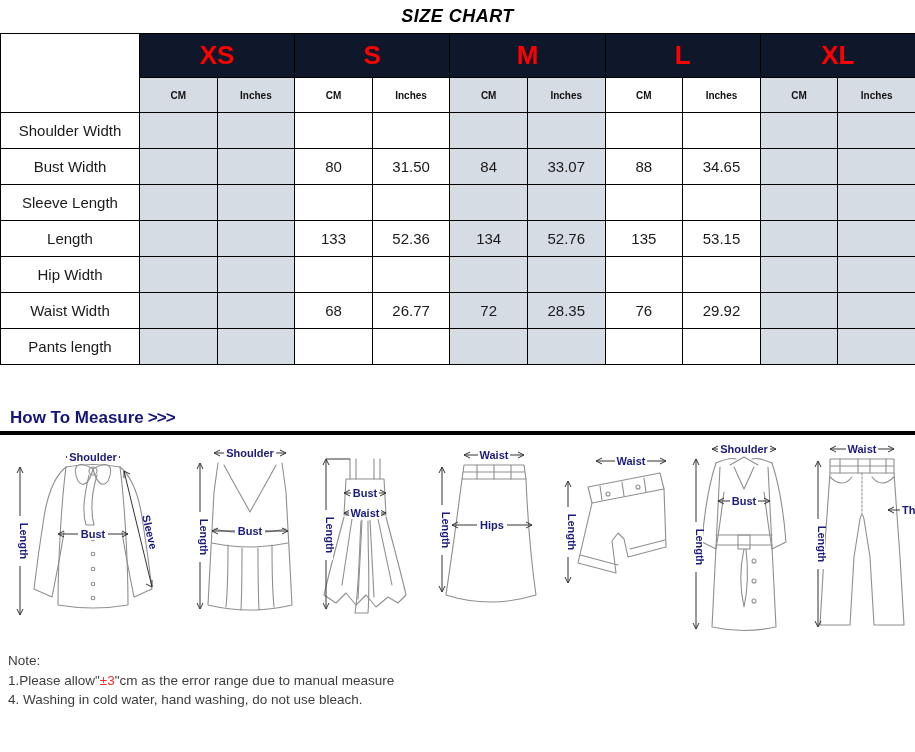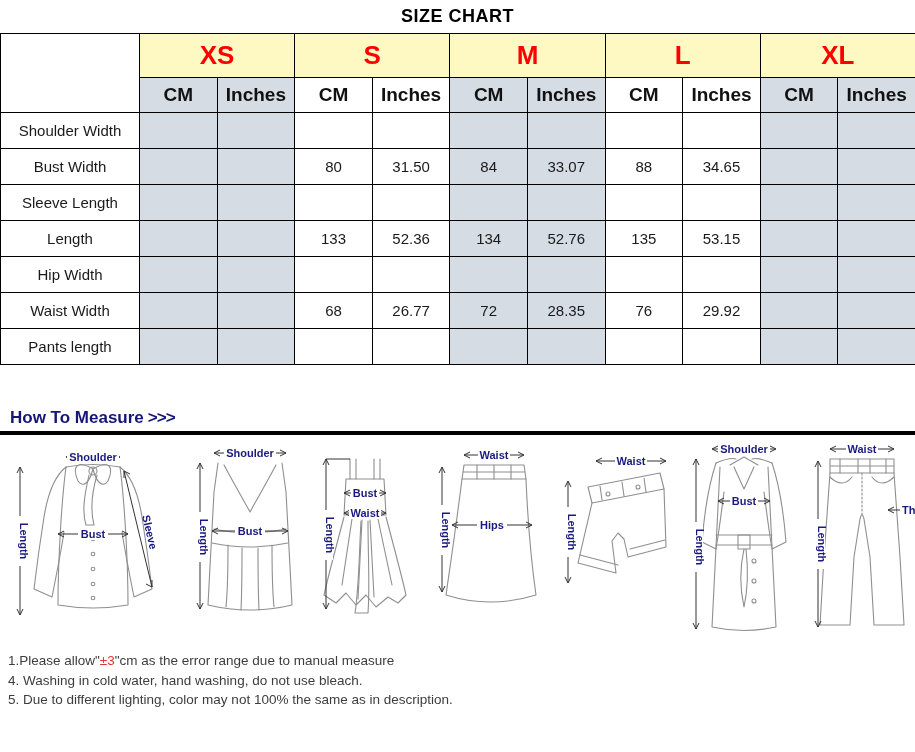--- a/index.html
+++ b/index.html
@@ -1,21 +1,21 @@
 <!DOCTYPE html>
 <html><head>
 <meta charset="utf-8">
 <style>
   html,body{margin:0;padding:0;background:#fff;}
   body{width:915px;height:752px;font-family:"Liberation Sans",sans-serif;color:#111;overflow:hidden;}
-  .title{height:33px;display:flex;align-items:center;justify-content:center;font-size:18px;font-weight:bold;color:#000;letter-spacing:.5px;}
+  .title{height:33px;display:flex;align-items:center;justify-content:center;font-size:18px;font-weight:bold;color:#000;letter-spacing:.5px;font-style:italic;}
   table.size-chart{border-collapse:collapse;table-layout:fixed;width:915px;}
   table.size-chart td,table.size-chart th{border:1px solid #000;text-align:center;vertical-align:middle;padding:0;overflow:hidden;}
-  tr.size-row th{height:43px;font-size:26px;font-weight:bold;color:#ff0000;background:#fef9c3;}
-  tr.unit-row td{height:34px;font-size:19px;font-weight:bold;color:#111;margin-top:37px;}
+  tr.size-row th{height:43px;font-size:26px;font-weight:bold;color:#ff0000;background:#0f172a;}
+  tr.unit-row td{height:34px;font-size:10px;font-weight:bold;color:#111;margin-top:37px;}
   tbody.data td{height:35px;font-size:15px;color:#1a1a1a;}
   td.rowlabel{font-size:13.5px;}
   .shade{background:#d6dce4;}
   .measure-head{margin:43px 0 0 10px;font-size:17px;font-weight:bold;color:#15157a;}
   .measure-head .arrows{letter-spacing:-1px;margin-left:4px;}
   .rule{height:4px;background:#000;margin-top:3px;width:915px;}
   #figures{position:relative;height:202px;margin-top:2px;}
   #figures svg{position:absolute;top:0;}
   .g{stroke:#8f8f8f;fill:none;stroke-width:1.1;stroke-linejoin:round;stroke-linecap:round;}
   .dim{stroke:#333;fill:none;stroke-width:1;}
@@ -292,16 +292,16 @@
     <path class="dim" d="M10,24 V190 M10,24 l-3,6 M10,24 l3,6 M10,190 l-3,-6 M10,190 l3,-6"></path>
     <rect class="lblbg" x="3" y="82" width="14" height="50"></rect>
     <text class="lbl" x="10" y="107" text-anchor="middle" transform="rotate(90 10 107)">Length</text>
     <path class="dim" d="M92,73 L80,73 M80,73 l6,-3 M80,73 l6,3"></path>
     <text class="lbl" x="94" y="77" text-anchor="start">Thigh</text>
   </svg>
 
 </div>
 
 <div class="notes">
+  <div>Note:</div>
   <div><span>1.Please allow"</span><span class="red">±3</span><span>"cm as the error range due to manual measure</span></div>
   <div>4. Washing in cold water, hand washing, do not use bleach.</div>
-  <div>5. Due to different lighting, color may not 100% the same as in description.</div>
 </div>
 
 </body></html>

